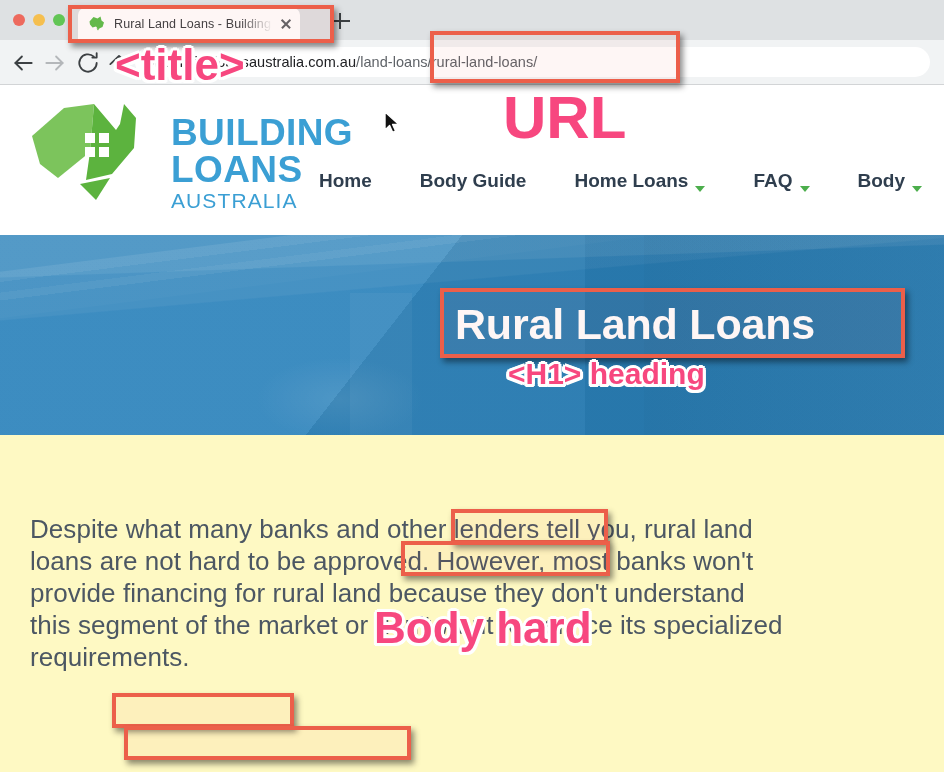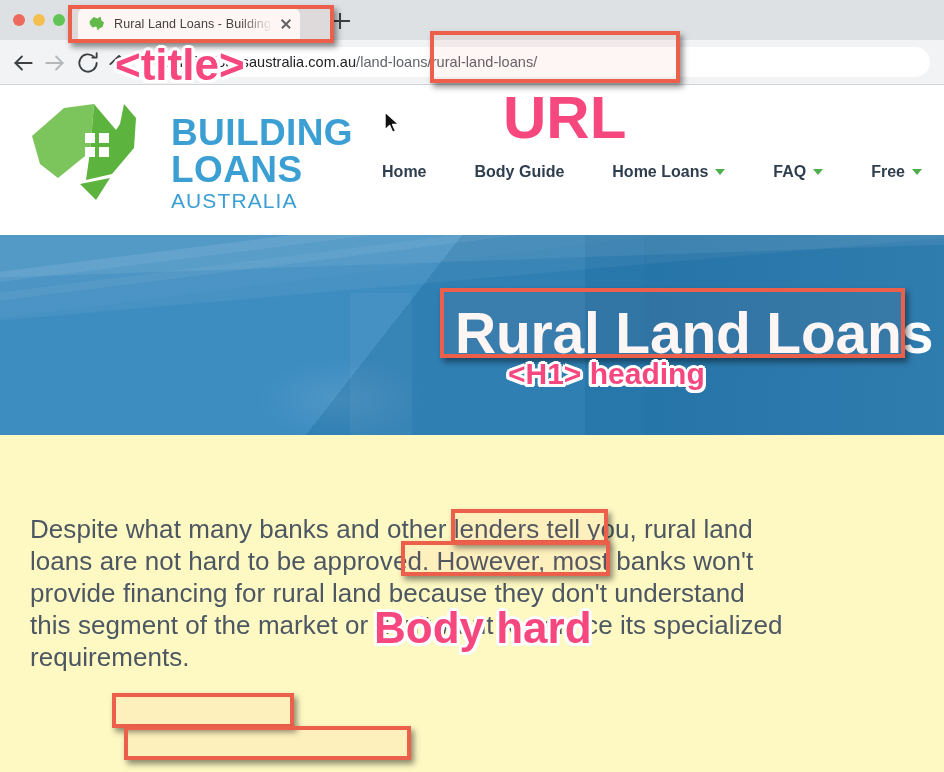--- a/index.html
+++ b/index.html
@@ -102,23 +102,23 @@
   }
   .logo-l3 {
     font-size: 21px; font-weight: 400; color: #3b9fd4;
     line-height: 26px; letter-spacing: 1.1px;
   }
   .mainnav {
     position: absolute; right: -2px; top: 72px;
     display: flex; align-items: center; gap: 0px;
   }
   .navitem {
-    display: flex; align-items: center; gap: 7px;
-    font-size: 16px; font-weight: 700; color: #2f3e4e;
-    padding: 6px 24px; white-space: nowrap;
+    display: flex; align-items: flex-end; gap: 7px;
+    font-size: 19px; font-weight: 700; color: #2f3e4e;
+    padding: 6px 24px; white-space: nowrap; margin-top: 7px;
   }
   .caret {
     width: 0; height: 0; border-left: 5px solid transparent;
     border-right: 5px solid transparent; border-top: 6px solid #4cae4c;
   }
 
   .hero {
     position: relative; height: 200px;
     background: #2980b9; overflow: hidden;
   }
@@ -142,21 +142,21 @@
   .hero-post {
     position: absolute; left: 350px; top: 58px; width: 62px; height: 145px;
     background: rgba(255,255,255,.045);
   }
   .hero-wall {
     position: absolute; right: 0; top: 0; width: 300px; height: 200px;
     background: linear-gradient(to right, rgba(0,0,0,.02), rgba(255,255,255,.035));
   }
   .hero-h1 {
     position: absolute; left: 455px; top: 65px;
-    font-size: 57px; font-weight: 700; color: #ffffff;
+    font-size: 43px; font-weight: 700; color: #ffffff;
     letter-spacing: -.2px; white-space: nowrap; text-align: right;
   }
 
   .content {
     position: relative; padding: 78px 30px 0 30px;
   }
   .body-p {
     font-size: 26px; line-height: 32px; color: #4c5763;
     max-width: 760px; font-weight: 400;
     letter-spacing: .05px;
@@ -267,21 +267,21 @@
         </span>
         <span class="navitem">
           <span>Home Loans</span>
           <span class="caret"></span>
         </span>
         <span class="navitem">
           <span>FAQ</span>
           <span class="caret"></span>
         </span>
         <span class="navitem">
-          <span>Free</span>
+          <span>Body</span>
           <span class="caret"></span>
         </span>
       </nav>
     </div>
 
     <div class="hero">
       <div class="hero-photo"></div>
       <div class="hero-eave"></div>
       <div class="hero-post"></div>
       <div class="hero-wall"></div>

